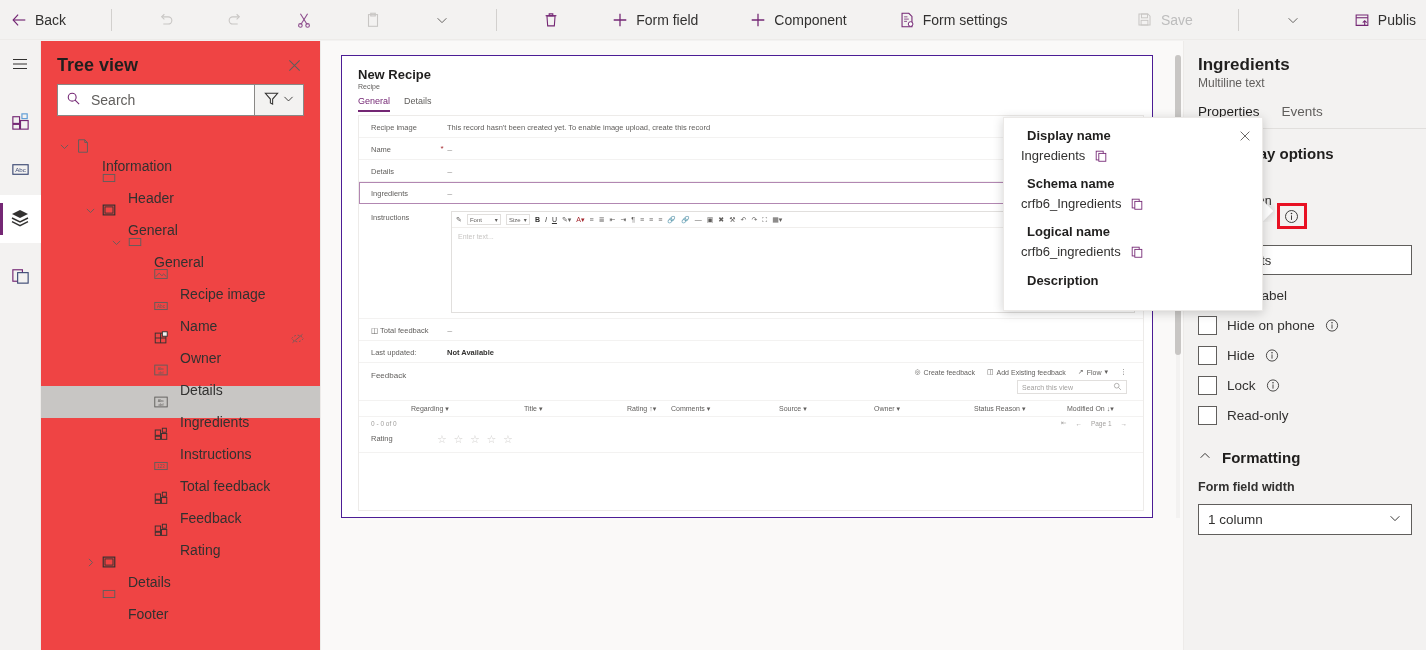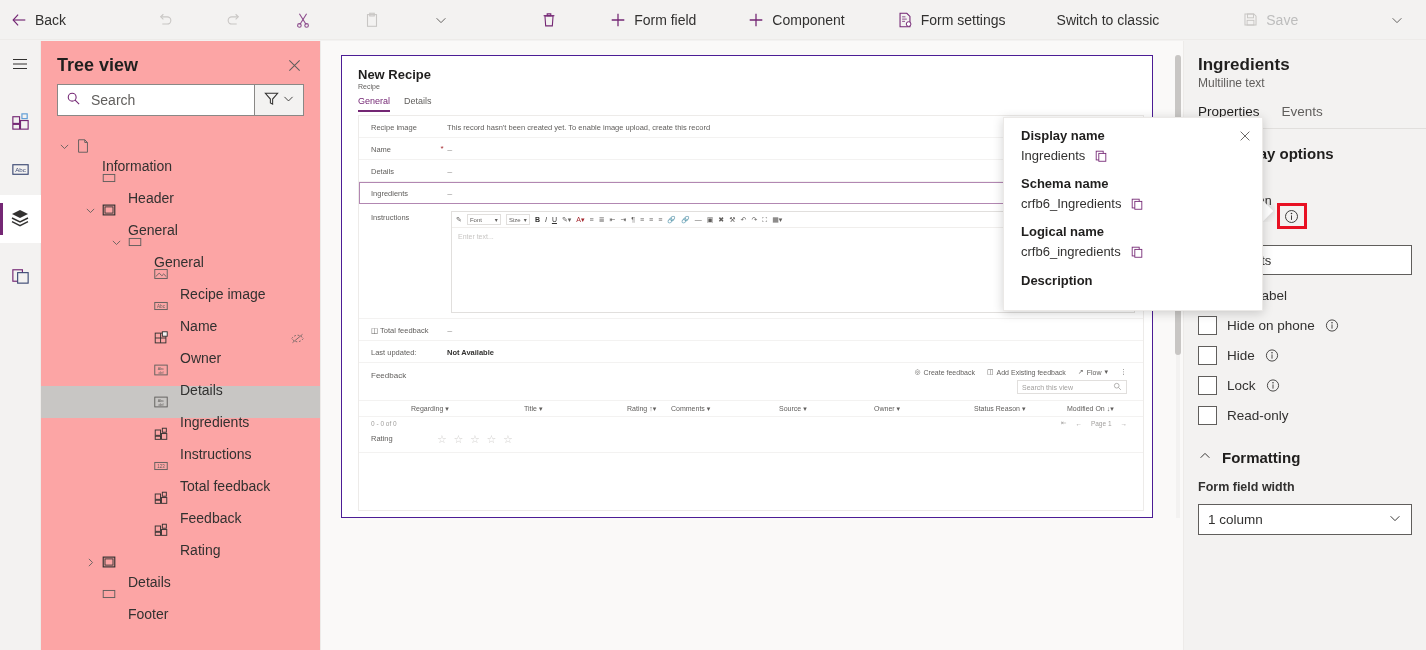--- a/index.html
+++ b/index.html
@@ -42,21 +42,21 @@
   .rail-item.sel { background:#ffffff; }
   .rail-item.sel::before {
     content:""; position:absolute; left:0; top:8px; width:3px; height:32px;
     background:#742774;
   }
   .rail-gap { height:10px; }
 
   
   #tree {
     position:absolute; left:41px; top:41px; width:280px; height:609px;
-    background:#fca5a5; border-right:1px solid #edebe9; overflow:hidden;
+    background:#ef4444; border-right:1px solid #edebe9; overflow:hidden;
   }
   #tree-head {
     display:flex; align-items:center; justify-content:space-between;
     padding:14px 16px 8px 16px;
   }
   #tree-title { font-size:18px; font-weight:600; color:#201f1e; }
   #tree-close { cursor:pointer; color:#605e5c; width:20px; height:20px;
     display:flex; align-items:center; justify-content:center; }
   #search-row { display:flex; padding:0 16px; }
   #search-box {
@@ -191,21 +191,21 @@
   }
   #callout-tail {
     position:absolute; left:1262px; top:200px; width:13px; height:22px; overflow:hidden;
   }
   #callout-tail div {
     width:16px; height:16px; background:#fff; transform:rotate(45deg);
     position:absolute; left:-8px; top:3px; box-shadow:2px -2px 6px rgba(0,0,0,.10);
   }
   #co-close { position:absolute; right:8px; top:9px; width:18px; height:18px; cursor:pointer;
     color:#605e5c; display:flex; align-items:center; justify-content:center; }
-  .co-h { font-size:13px; font-weight:600; color:#201f1e; padding:0 0 0 17px; }
+  .co-h { font-size:13px; font-weight:600; color:#201f1e; padding:0 0 0 23px; }
   .co-v { font-size:13px; color:#323130; padding:0 0 0 17px; display:flex;
     align-items:center; gap:9px; }
   .copy-ic { cursor:pointer; display:inline-flex; }
 </style>
 </head>
 <body>
 
 <div id="topbar">
   <div class="tb-btn">
     <span class="tb-icon">
@@ -286,23 +286,20 @@
   </div>
   <div class="tb-btn">
     <span class="tb-icon">
       <svg width="18" height="18" viewBox="0 0 20 20">
           <path d="M4.5 2.5H12L15.5 6V17.5H4.5Z" stroke="#742774" stroke-width="1.2" fill="none"></path>
           <path d="M6.8 6.5H10.5M6.8 9H12M6.8 11.5H10" stroke="#742774" stroke-width=".9" fill="none"></path>
           <circle cx="14" cy="14.5" r="2.6" stroke="#742774" stroke-width="1.1" fill="#fff"></circle>
         </svg>
     </span>
     <span>Form settings</span>
-  </div>
-  <div class="tb-btn">
-    <span>Switch to classic</span>
   </div>
   <div class="spacer"></div>
   <div class="tb-btn disabled">
     <span class="tb-icon">
       <svg width="17" height="17" viewBox="0 0 20 20">
           <path d="M3.5 3.5H14L16.5 6V16.5H3.5Z" stroke="#c8c6c4" stroke-width="1.2" fill="none"></path>
           <rect x="6.5" y="3.5" width="7" height="4.5" stroke="#c8c6c4" stroke-width="1.1" fill="none"></rect>
           <rect x="6" y="11" width="8" height="5.5" stroke="#c8c6c4" stroke-width="1.1" fill="none"></rect>
         </svg>
     </span>

